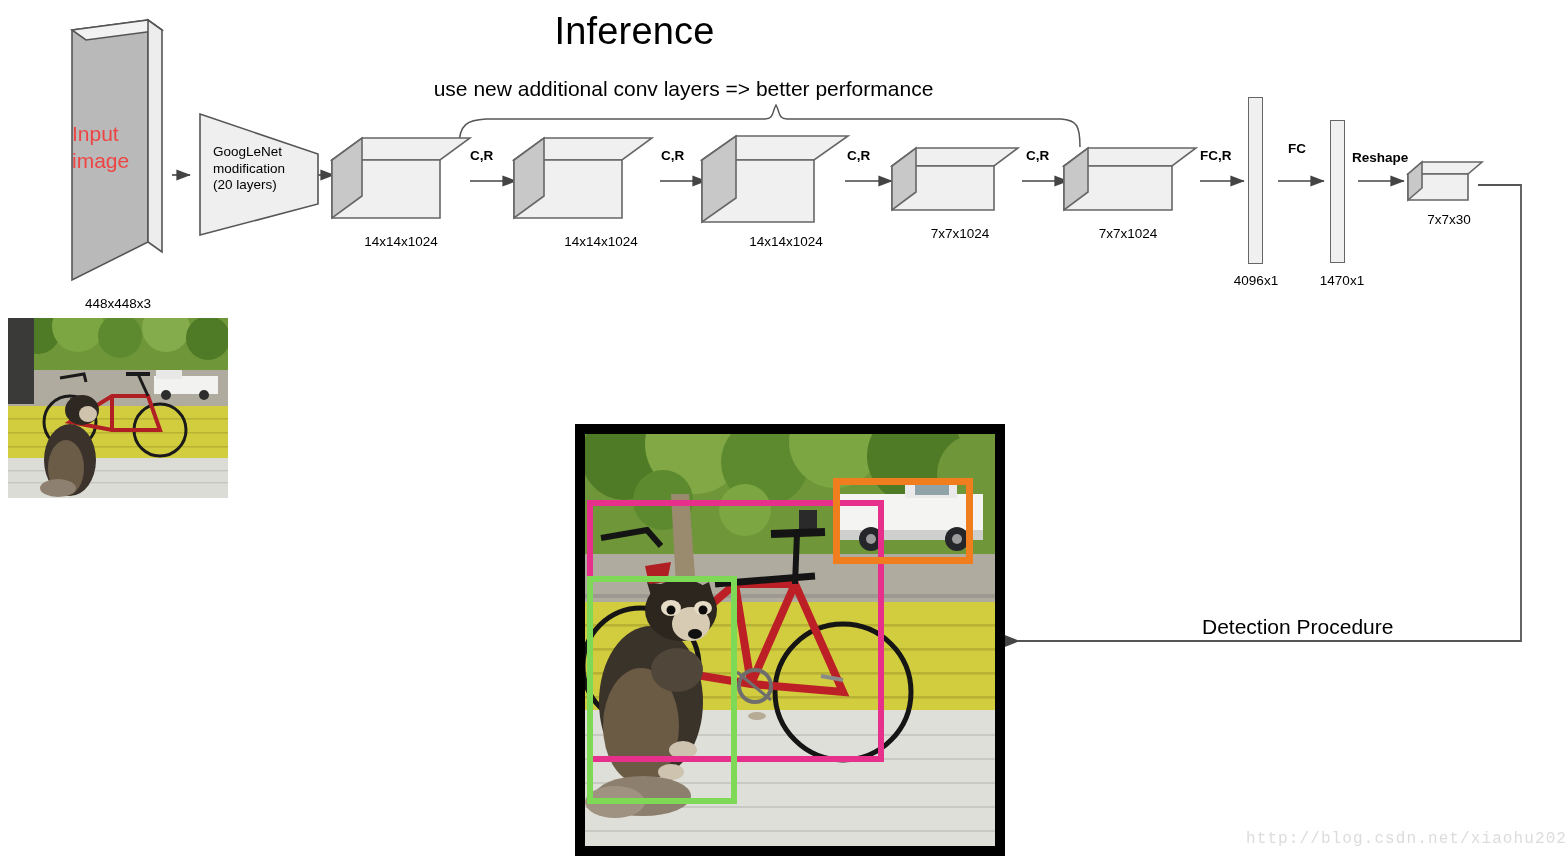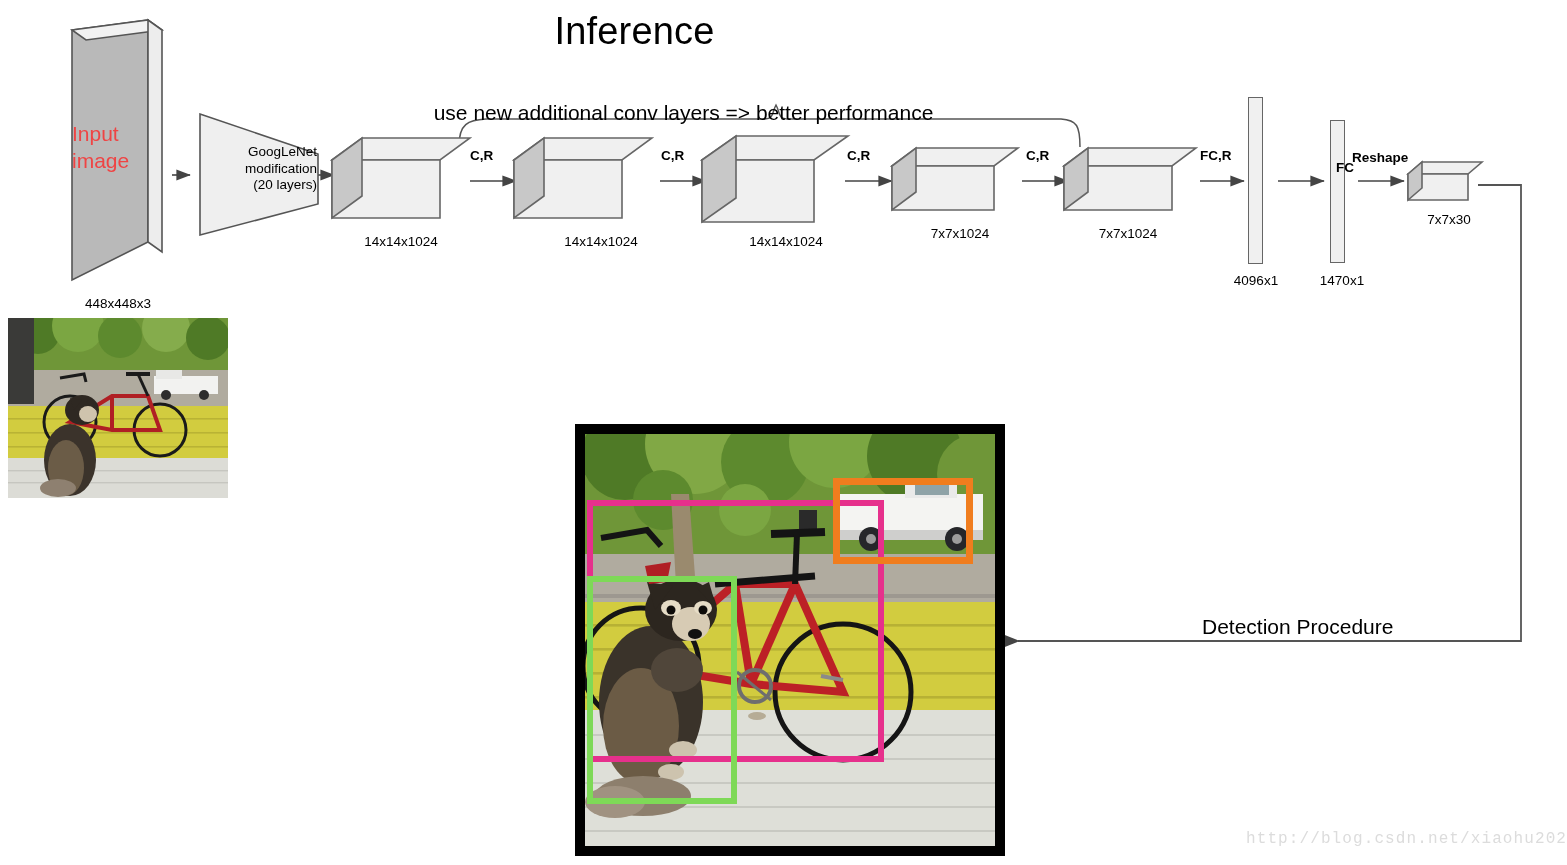--- a/index.html
+++ b/index.html
@@ -26,21 +26,21 @@
     left: 0; top: 10px; width: 1269px;
     text-align: center;
     font-size: 38px;
     letter-spacing: .2px;
   }
   #subtitle {
     left: 0; top: 77px; width: 1567px;
     text-align: center;
     font-size: 21px;
   }
-  #subtitle-shift { position: relative; left: -100px; display: inline-block; margin-top: 24px; }
+  #subtitle-shift { position: relative; left: -100px; display: inline-block; }
 
   
   .caption {
     font-size: 13.5px;
     text-align: center;
     white-space: nowrap;
   }
   .op-label {
     font-size: 13.5px;
     white-space: nowrap;
@@ -57,21 +57,20 @@
     line-height: 27px;
   }
 
   
   #googlenet-shape { left: 192px; top: 112px; width: 130px; height: 125px; }
   #googlenet-text {
     left: 213px; top: 144px;
     width: 104px;
     font-size: 13.5px;
     line-height: 16.5px;
-    text-align: right;
   }
 
   
   .cube { position: absolute; }
 
   
   .fcbar {
     position: absolute;
     background: #f0f0f0;
     border: 1.6px solid #666;
@@ -228,21 +227,21 @@
   <polygon points="2,16 2,42 62,42 62,16" fill="#f0f0f0" stroke="#666" stroke-width="1.6"></polygon>
   <polygon points="2,16 16,4 16,30 2,42" fill="#c8c8c8" stroke="#666" stroke-width="1.6"></polygon>
 </svg>
 <div class="abs caption" style="left:1379px; top:212px; width:140px;">7x7x30</div>
 
 <div class="abs op-label" style="left:470px; top:148px;">C,R</div>
 <div class="abs op-label" style="left:661px; top:148px;">C,R</div>
 <div class="abs op-label" style="left:847px; top:148px;">C,R</div>
 <div class="abs op-label" style="left:1026px; top:148px;">C,R</div>
 <div class="abs op-label" style="left:1200px; top:148px;">FC,R</div>
-<div class="abs op-label" style="left:1288px; top:160px;margin-left:48px;">FC</div>
+<div class="abs op-label" style="left:1288px; top:141px;">FC</div>
 <div class="abs op-label" style="left:1352px; top:150px;">Reshape</div>
 
 <div class="abs" id="thumb">
   <svg class="scene" viewBox="0 0 220 180" preserveAspectRatio="none">
 
     <rect x="0" y="0" width="220" height="180" fill="#cfcabc"></rect>
 
     <rect x="0" y="0" width="220" height="62" fill="#6f9638"></rect>
     <circle cx="30" cy="14" r="22" fill="#4f7a26"></circle>
     <circle cx="70" cy="8" r="26" fill="#7ba642"></circle>

